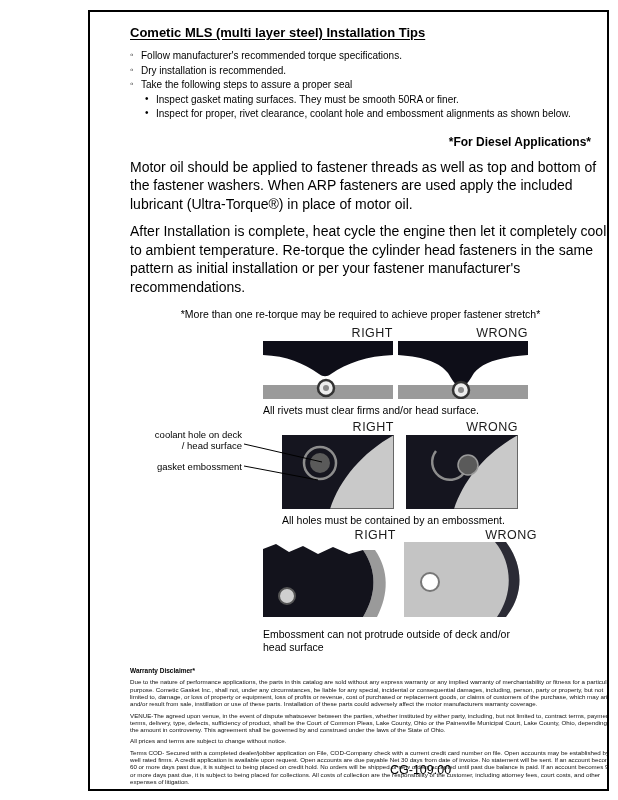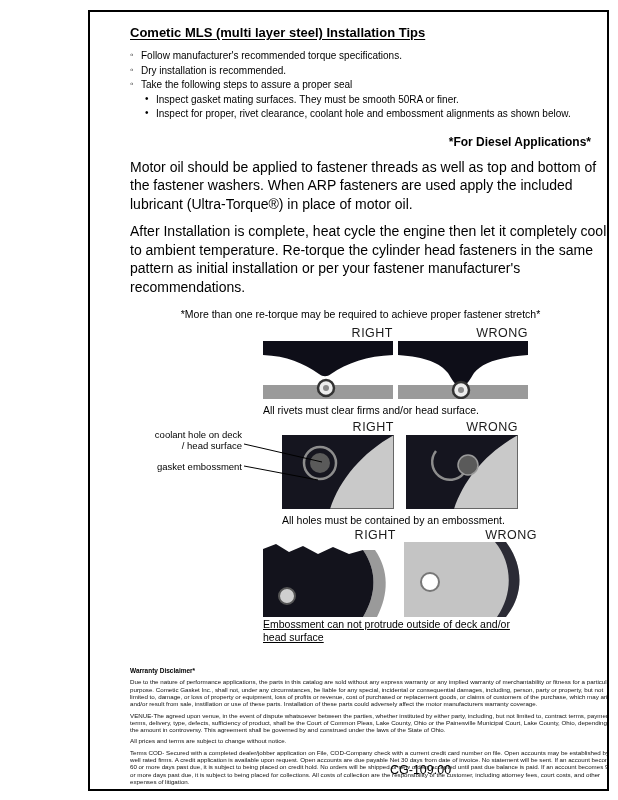--- a/index.html
+++ b/index.html
@@ -117,21 +117,21 @@
         <path d="M100,8 C114,28 114,52 100,75 L114,75 C126,52 126,28 112,8 Z" fill="#9a9a9a"></path>
         <path d="M0,7 L13,2 L26,10 L40,4 L55,12 L70,5 L86,12 L100,8 C114,28 114,52 100,75 L0,75 Z" fill="#13131c"></path>
         <circle cx="24" cy="54" r="8" fill="#cfcfcf" stroke="#555" stroke-width="2"></circle>
       </svg>
       <svg class="dg-img" style="left:290px; top:216px;" width="133" height="75" viewBox="0 0 133 75">
         <path d="M0,0 H102 C120,24 120,52 102,75 L0,75 Z" fill="#c4c4c4"></path>
         <path d="M102,0 C120,24 120,52 102,75 L93,75 C109,52 109,22 91,0 Z" fill="#2b2b35"></path>
         <circle cx="26" cy="40" r="9" fill="#fff" stroke="#777" stroke-width="2"></circle>
       </svg>
 
-      <div class="dg-caption" style="left:149px; top:292px; width:250px; line-height:1.25;text-decoration:underline;">Embossment can not protrude outside of deck and/or head surface</div>
+      <div class="dg-caption" style="left:149px; top:302px; width:250px; line-height:1.25;">Embossment can not protrude outside of deck and/or head surface</div>
     </div>
 
     <div class="disclaimer">
       <h4>Warranty Disclaimer*</h4>
       <p>Due to the nature of performance applications, the parts in this catalog are sold without any express warranty or any implied warranty of merchantability or fitness for a particular purpose.  Cometic Gasket Inc., shall not, under any circumstances, be liable for any special, incidental or consequential damages, including, person, party or property, but not limited to, damage, or loss of property or equipment, loss of profits or revenue, cost of purchased or replacement goods, or claims of customers of the purchase, which may arise and/or result from sale, instillation or use of these parts.  Installation of these parts could adversely affect the motor manufacturers warranty coverage.</p>
       <p>VENUE-The agreed upon venue, in the event of dispute whatsoever between the parties, whether instituted by either party, including, but not limited to, contract terms, payment terms, delivery, type, defects, sufficiency of product, shall be the Court of Common Pleas, Lake County, Ohio or the Painesville Municipal Court, Lake County, Ohio, depending on the amount in controversy.  This agreement shall be governed by and construed under the laws of the State of Ohio.</p>
       <p>All prices and terms are subject to change without notice.</p>
       <p>Terms COD- Secured with a completed dealer/jobber application on File, COD-Company check with a current credit card number on file.  Open accounts may be established by well rated firms.  A credit application is available upon request.  Open accounts are due payable Net 30 days from date of invoice.  No statement will be sent.  If an account becomes 60 or more days past due, it is subject to being placed on credit hold.  No orders will be shipped or new orders accepted until past due balance is paid.  If an account becomes 90 or more days past due, it is subject to being placed for collections.  All costs of collection are the responsibility of the customer, including attorney fees, court costs, and other expenses of litigation.</p>
       <p>Returns- Authorized (RGA) must be obtained in advance on all returns.  A packing slip or invoice number must accompany the merchandise.  No returns after 30 days from invoice date.  All returns are subject to a 25% restocking charge.  All custom designed and custom manufactured gaskets are non-returnable.</p>
       <p>Only catalog parts are returnable. Review your invoice and notify us immediately of any incorrect or inaccurate information.  Shortages must be reported within 10 days.</p>

